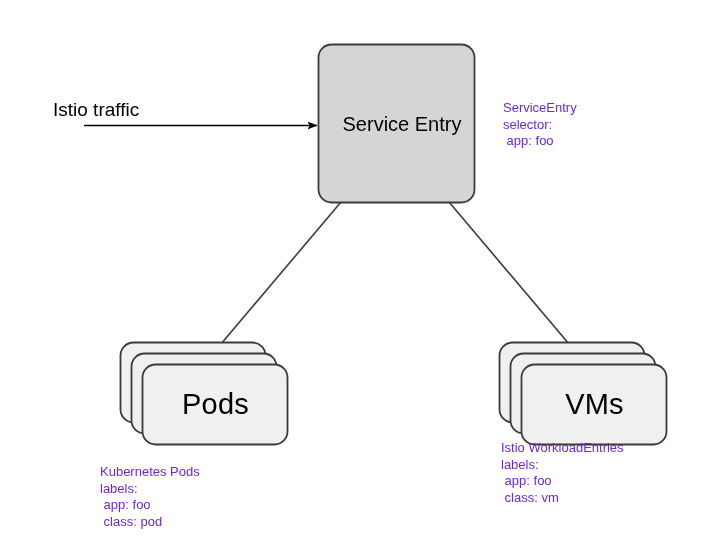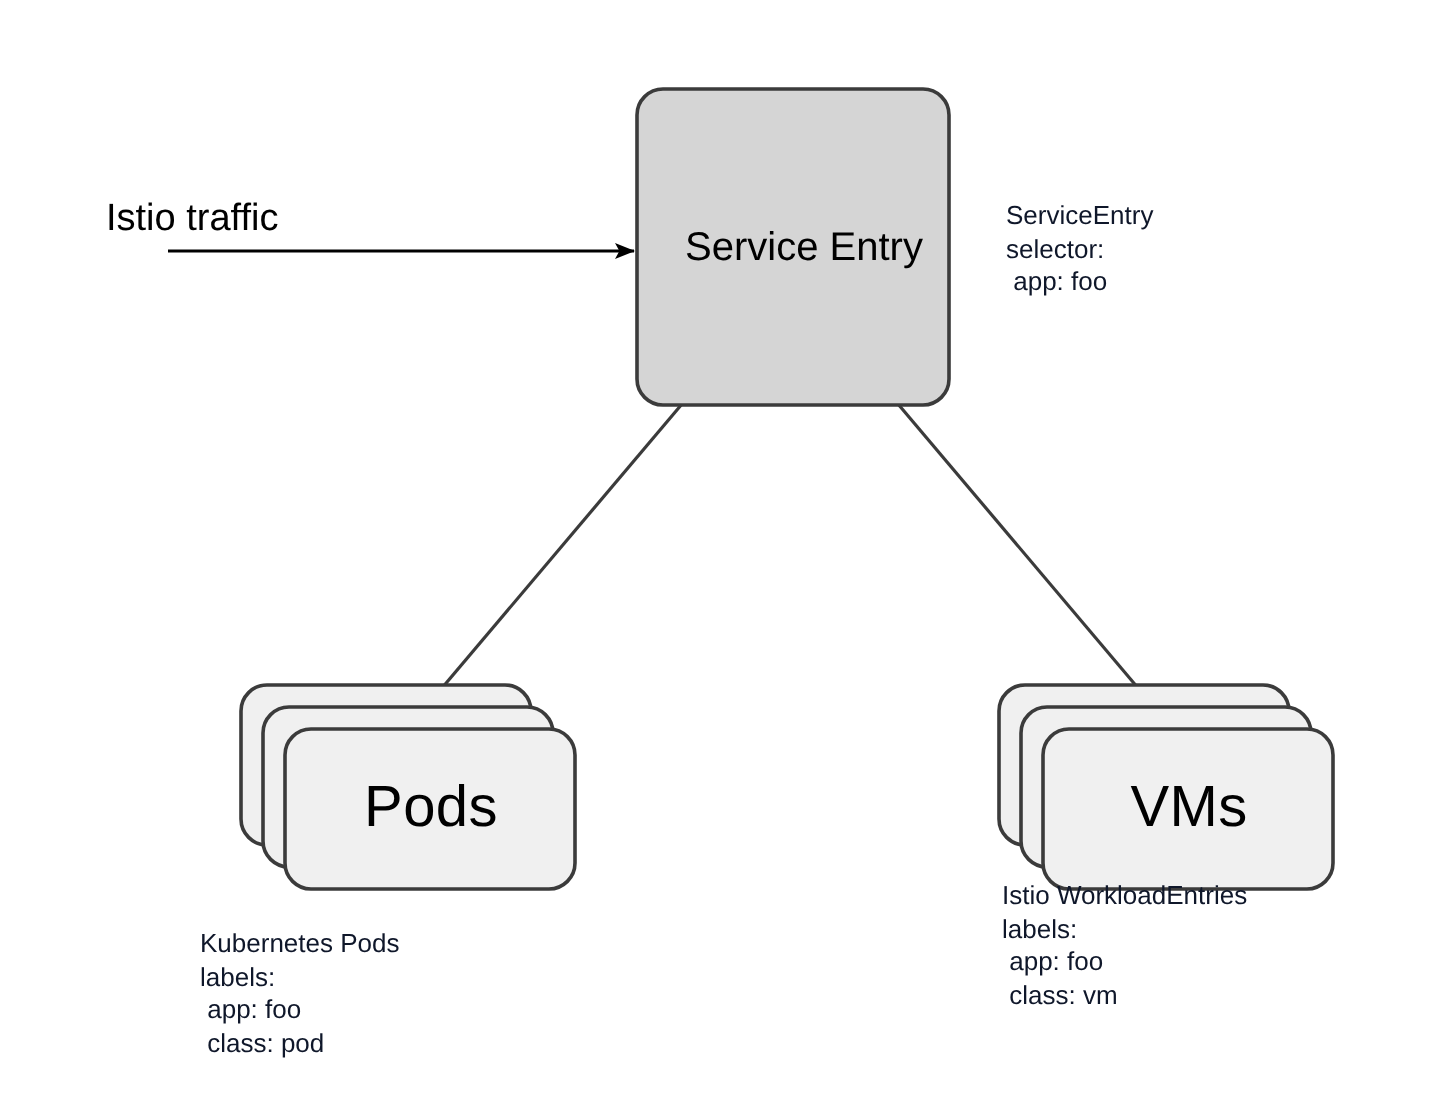--- a/index.html
+++ b/index.html
@@ -57,21 +57,21 @@
     top: 98px;
     font-size: 19px;
     line-height: 23px;
     color: #000000;
     white-space: nowrap;
   }
   .annotation {
     position: absolute;
     font-size: 13px;
     line-height: 16.5px;
-    color: #0f172a;
+    color: #6d28d9;
     white-space: pre;
   }
   #service-entry-annotation { left: 503px; top: 100px; }
   #pods-annotation { left: 100px; top: 464px; }
   #vms-annotation  { left: 501px; top: 440px; }
 </style>
 </head>
 <body>
 
 <div id="canvas">

